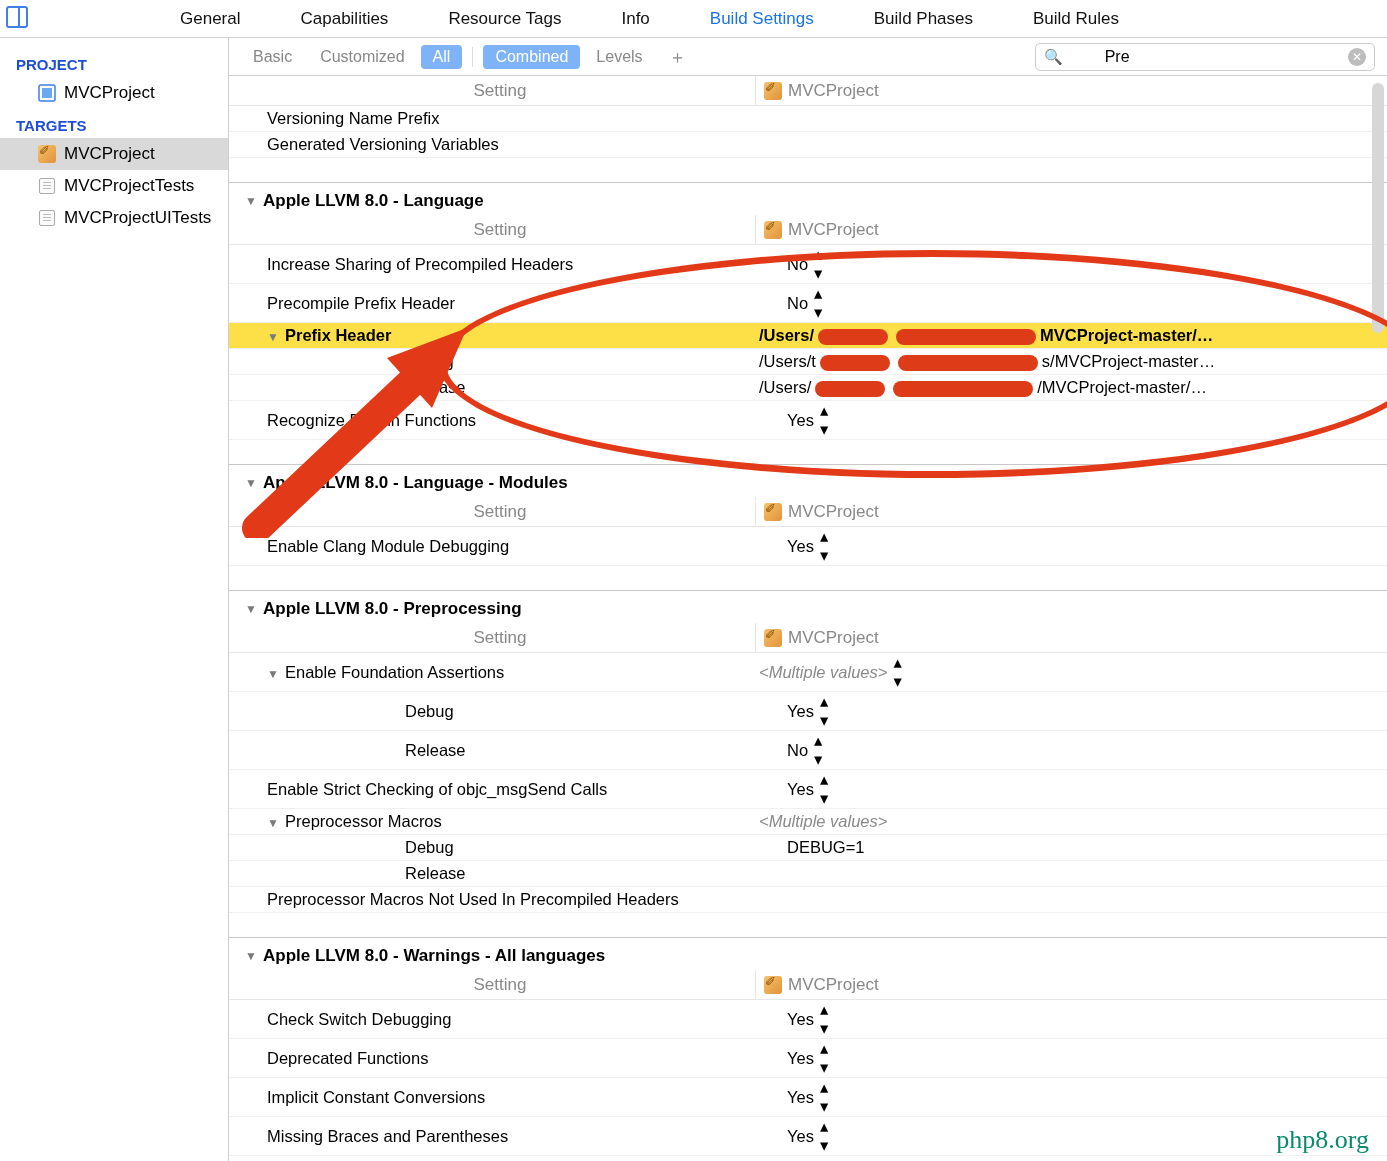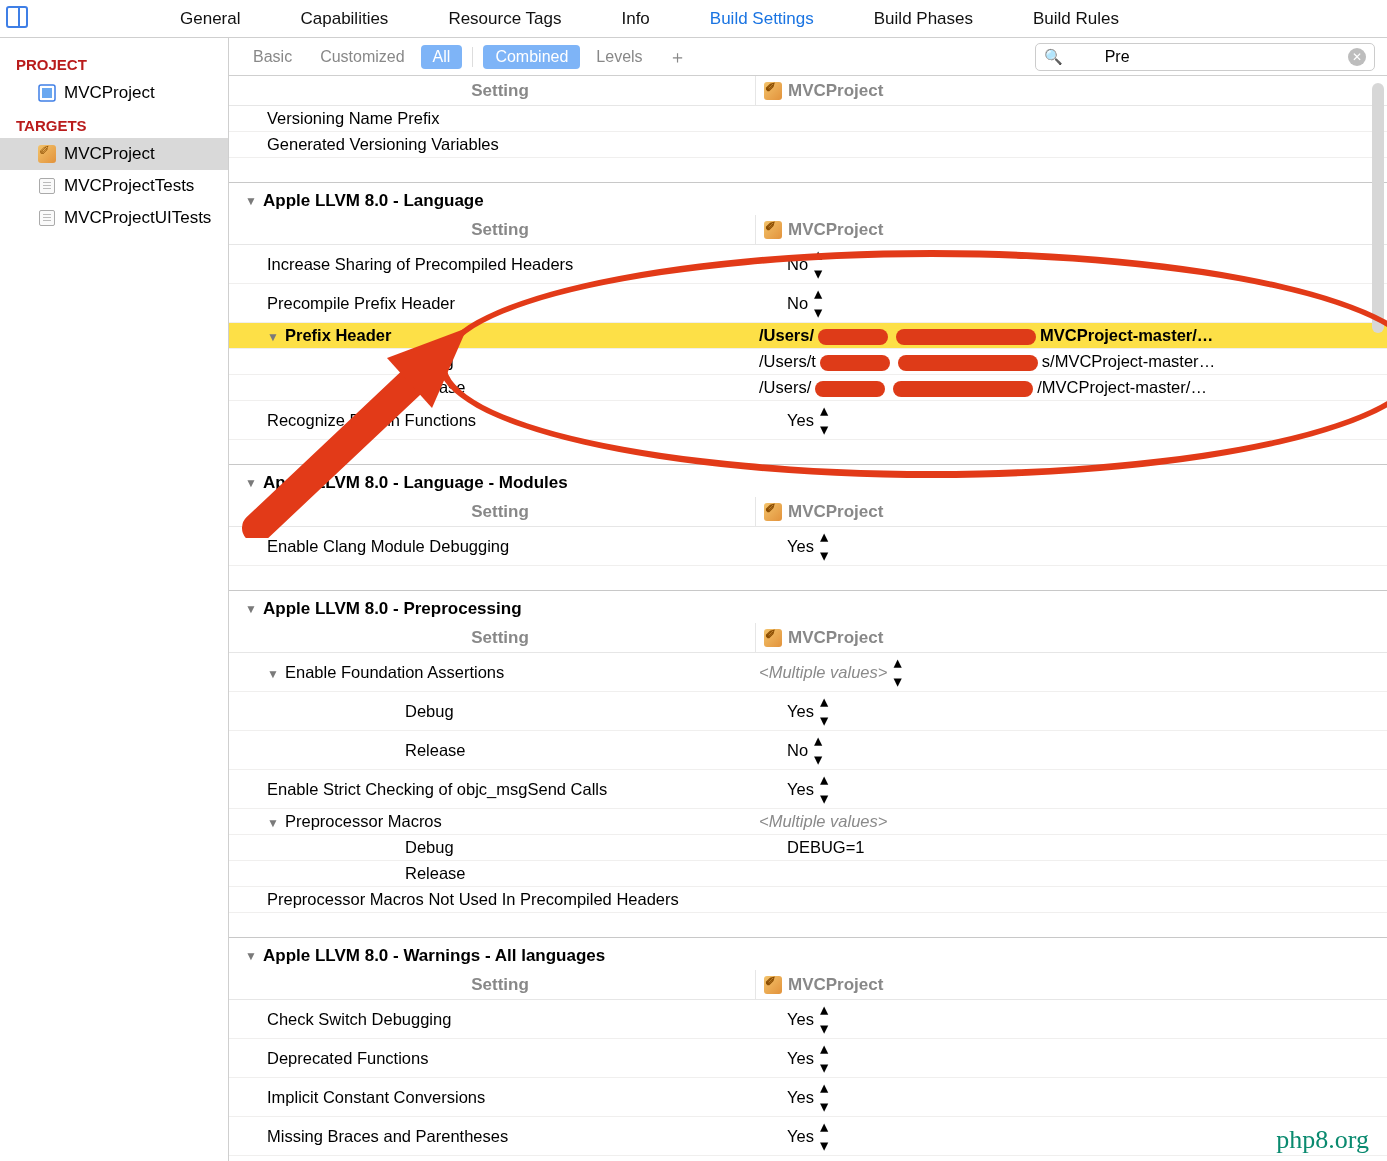--- a/index.html
+++ b/index.html
@@ -41,21 +41,21 @@
   }
   
   .main { display: flex; height: calc(100% - 38px); }
   .sidebar {
     width: 229px;
     border-right: 1px solid #cfcfcf;
     background: #fff;
     padding-top: 10px;
   }
   .sidebar-section {
-    color: #b91c1c;
+    color: #1d4ed8;
     font-size: 15px;
     font-weight: 600;
     padding: 8px 16px 4px;
   }
   .sidebar-item {
     display: flex;
     align-items: center;
     gap: 8px;
     padding: 6px 16px 6px 38px;
     font-size: 17px;
@@ -113,21 +113,21 @@
   }
   
   .settings-scroll { position:relative; }
   .col-header-row, .setting-row, .group-header-row {
     display:flex; align-items:center;
     padding-left:16px;
     min-height:26px;
   }
   .col-left { width:510px; display:flex; align-items:center; }
   .col-right { flex:1; display:flex; align-items:center; gap:6px; padding-left:4px;}
-  .col-header-row { color:#888; height:30px; border-bottom:1px solid #e6e6e6;font-weight:bold;}
+  .col-header-row { color:#888; height:30px; border-bottom:1px solid #e6e6e6;}
   .col-header-row .col-left { justify-content:center; }
   .col-header-row .col-right { border-left:1px solid #e6e6e6; height:100%; padding-left:8px;}
   .group-header-row {
     font-weight:700; font-size:17px; color:#000;
     border-top:1px solid #c8c8c8;
     padding-top:8px;padding-bottom:4px;margin-top:24px;
   }
   .group-header-row .tri, .setting-row .tri {
     display:inline-block;width:12px;color:#7a7a7a;margin-right:6px;font-size:12px;
   }

